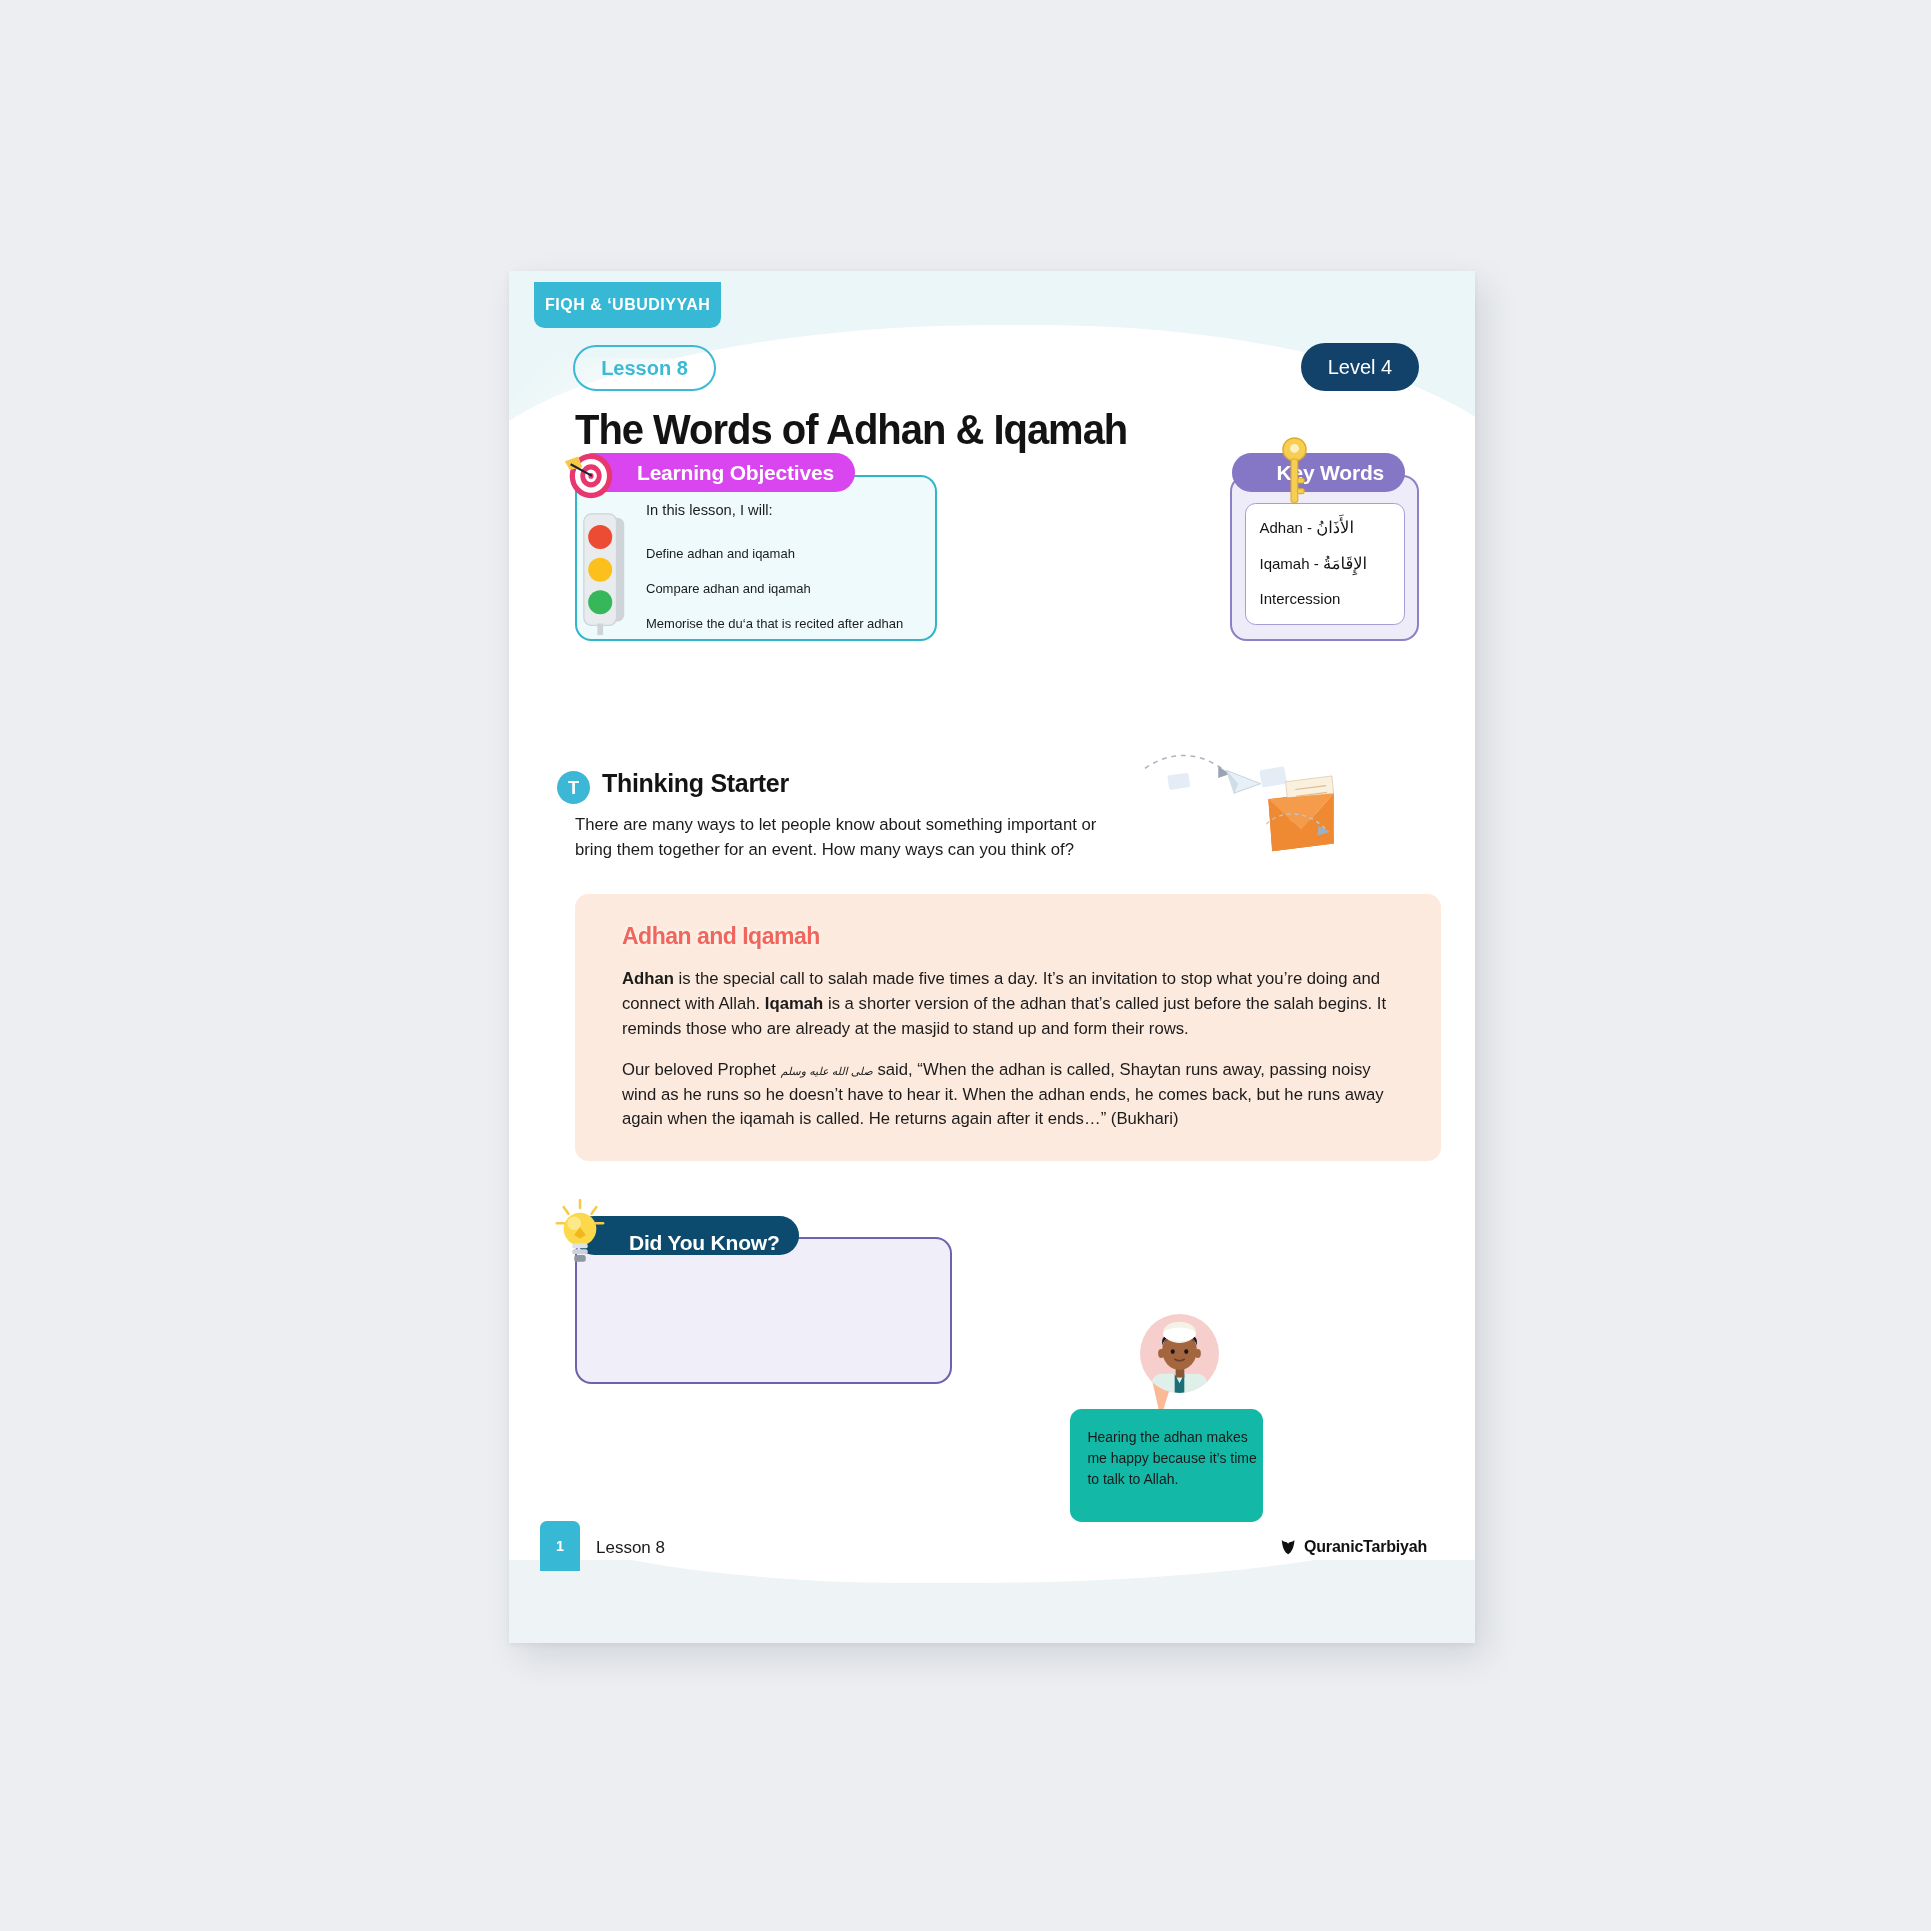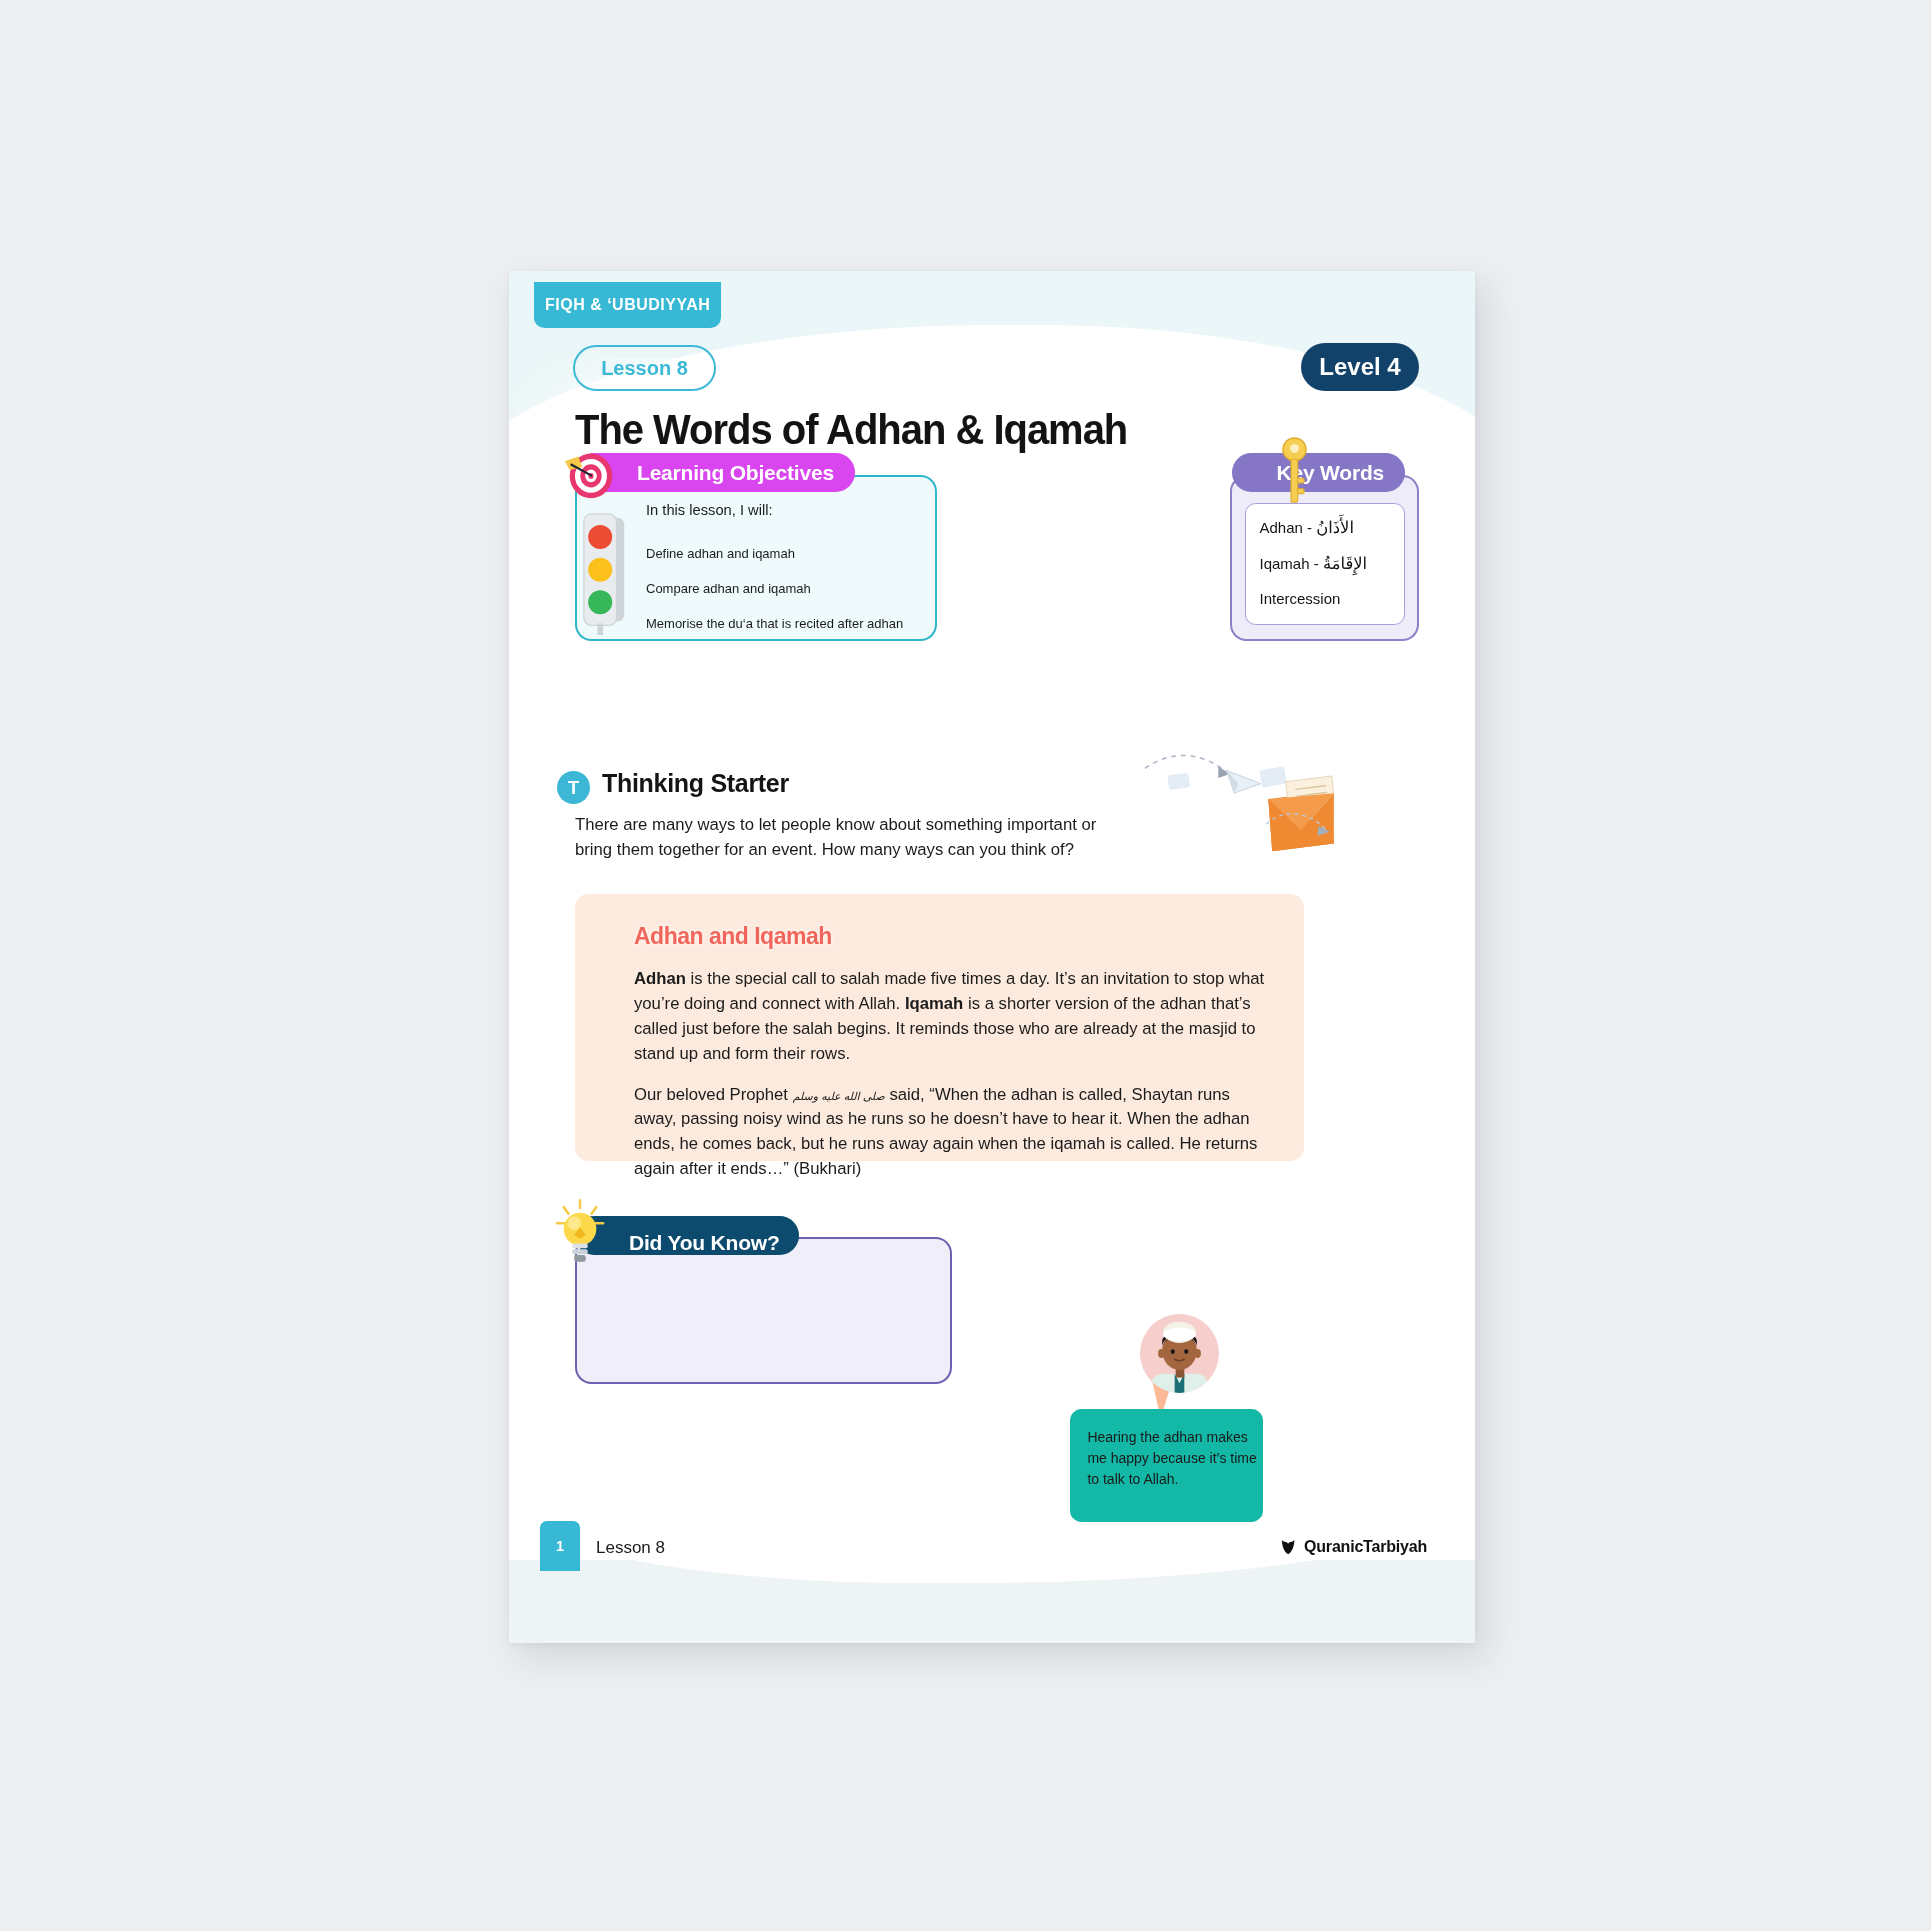--- a/index.html
+++ b/index.html
@@ -107,22 +107,22 @@
     right: 56px;
     top: 72px;
     width: 118px;
     height: 48px;
     border-radius: 25px;
     background: #124269;
     display: flex;
     align-items: center;
     justify-content: center;
     color: #ffffff;
-    font-size: 24px;
-    font-weight: bold;
+    font-size: 20px;
+    font-weight: normal;
     z-index: 6;
   }
 
   #page-title {
     position: absolute;
     left: 66px;
     top: 134px;
     z-index: 6;
     font-size: 43px;
     font-weight: bold;
@@ -290,26 +290,26 @@
     width: 193px;
     height: 106px;
     z-index: 6;
   }
 
   
   #content-box {
     position: absolute;
     left: 66px;
     top: 623px;
-    width: 729px;
+    width: 866px;
     height: 267px;
     background: #fdeade;
     border-radius: 13.5px;
     z-index: 6;
-    padding: 29px 39px 0 59px;
+    padding: 29px 39px 0 47px;
   }
   #content-heading {
     font-size: 23px;
     font-weight: bold;
     color: #f0655c;
     letter-spacing: -0.5px;
     margin-bottom: 17.4px;
     text-shadow: 0 0 3.9px #fff6ef, 0 0 3.9px #fff6ef;
   }
   .content-p {

